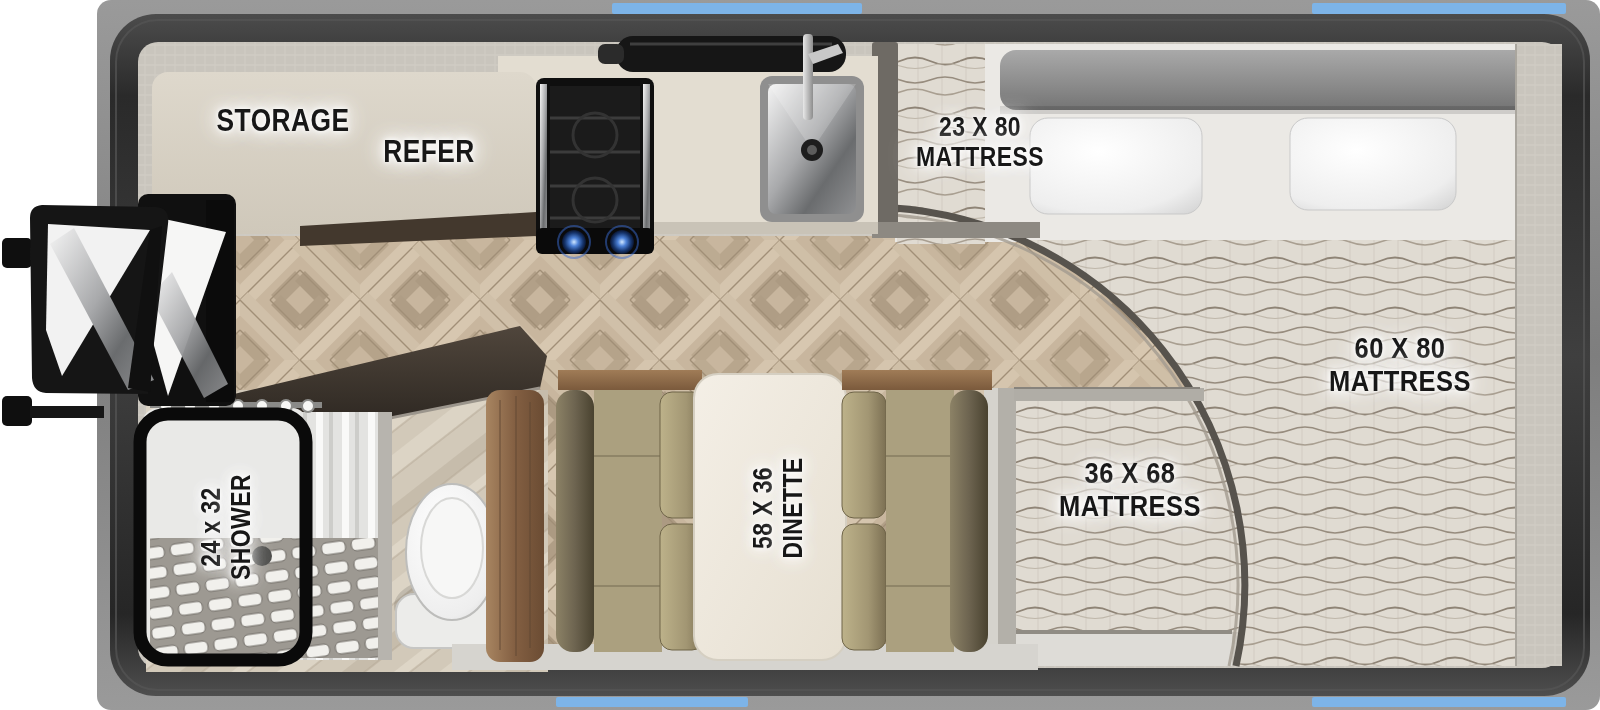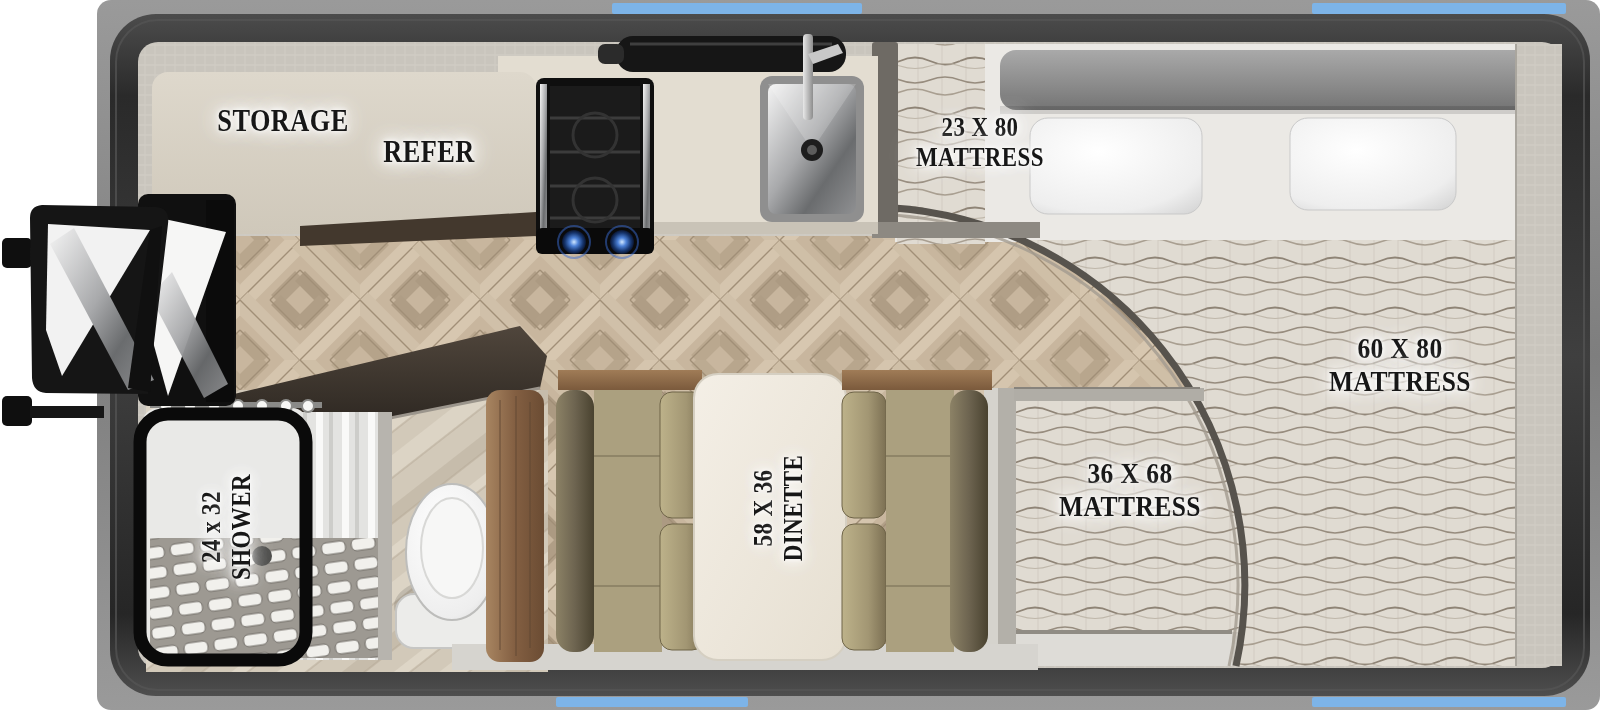--- a/index.html
+++ b/index.html
@@ -1,17 +1,17 @@
 <!DOCTYPE html>
 <html style="--window_blue: #7db4e8; --shell_gray: #8b8b8b; --frame_dark: #363636; --floor_wood: #c8b69e; --counter_beige: #d9d3c7; --cushion_olive: #a59b79; --wood_trim: #8a6a4c; --mattress_fabric: #ddd8d0; --label_ink: #171717;"><head>
 <meta charset="utf-8">
 <style>
   html,body{margin:0;padding:0;background:#ffffff;}
   #stage{position:relative;width:1600px;height:710px;overflow:hidden;background:#ffffff;
-         font-family:Liberation Serif, serif;}
+         font-family:Liberation Sans, sans-serif;}
   #plan-svg{position:absolute;left:0;top:0;}
   .win{fill:var(--window_blue,#7db4e8);}
   .lbl{position:absolute;color:var(--label_ink,#171717);font-weight:700;text-align:center;
        white-space:nowrap;line-height:1.1;letter-spacing:0.5px;
        transform:translate(-50%,-50%) scaleX(.85);
        text-shadow:0 0 5px #fff,0 0 10px #fff,0 0 18px #fff,0 0 26px #fff,0 0 34px rgba(255,255,255,.85);}
   .lbl.rot{transform:translate(-50%,-50%) rotate(-90deg) scaleX(.85);}
   .lbl .l2{display:block;}
 </style>
 </head>

